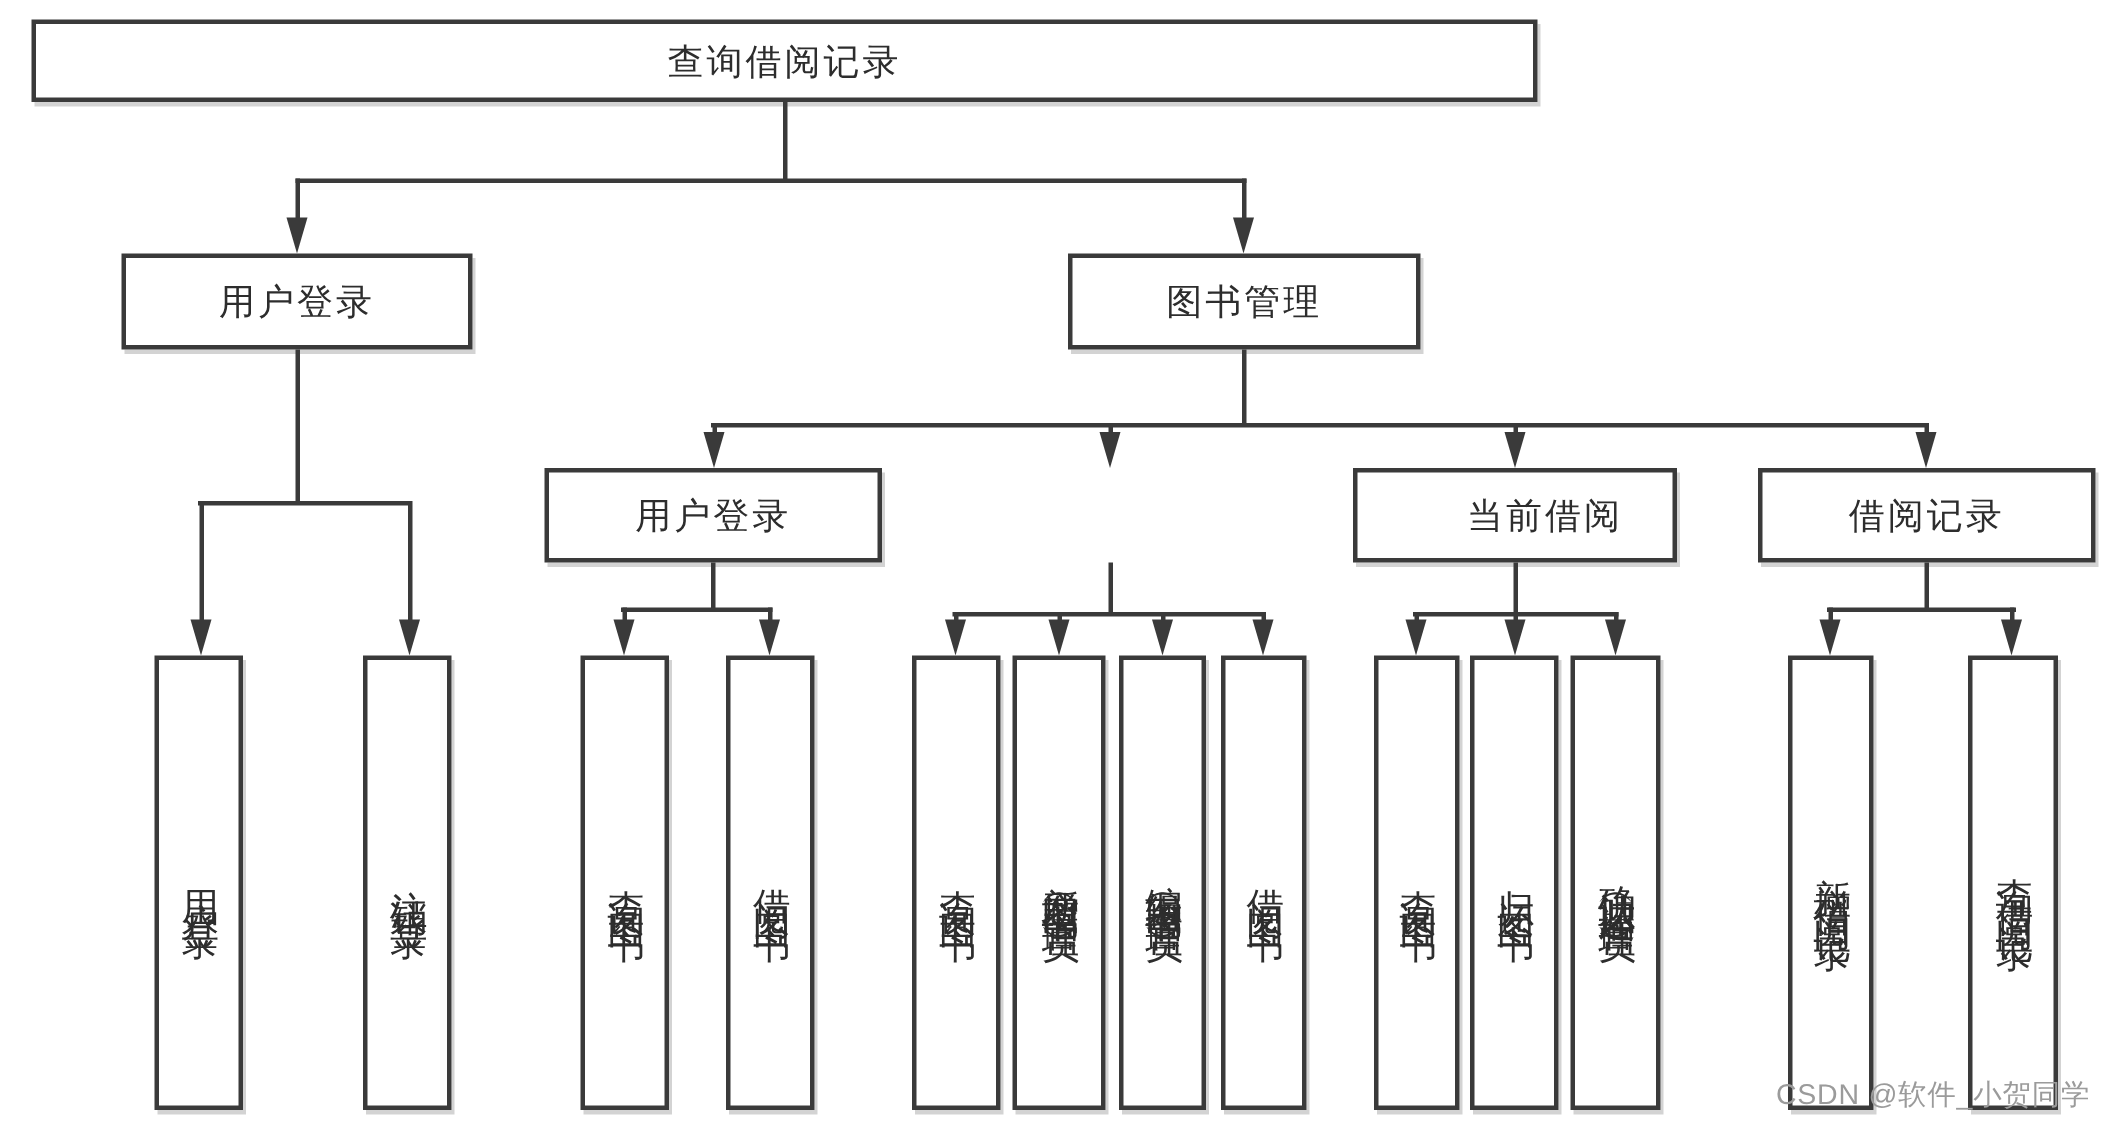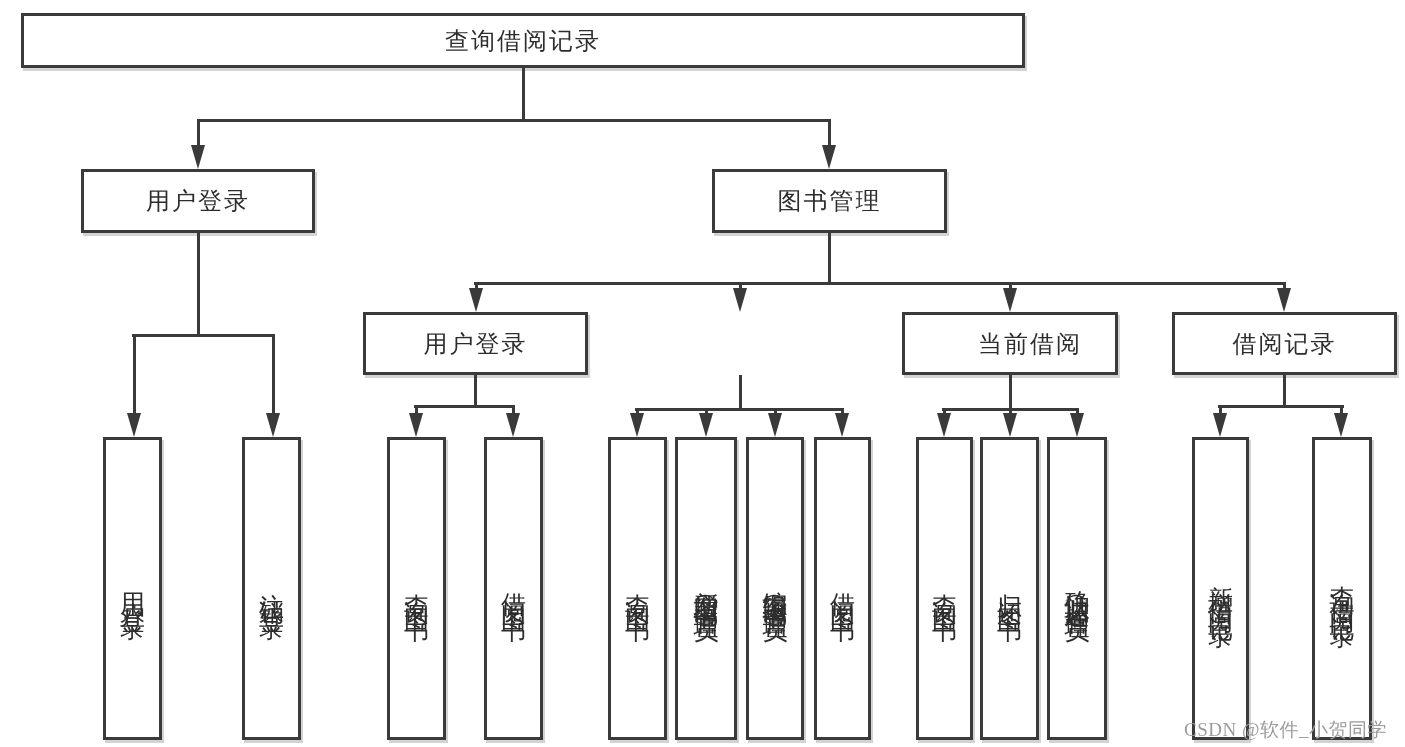--- a/index.html
+++ b/index.html
@@ -23,21 +23,21 @@
   .leaf .lbl.tight{letter-spacing:4px;}
   .v{position:absolute;width:3px;background:var(--line);}
   .h{position:absolute;height:3px;background:var(--line);}
   .ah{
     position:absolute;width:0;height:0;
     border-left:7px solid transparent;border-right:7px solid transparent;
     border-top:24px solid var(--line);
   }
   .watermark{
     position:absolute;left:1184px;top:717px;z-index:5;
-    font-size:19px;color:var(--watermark);letter-spacing:0.5px;white-space:nowrap;font-family:Liberation Serif, serif;
+    font-size:19px;color:var(--watermark);letter-spacing:0.5px;white-space:nowrap;
   }
 </style>
 </head>
 <body>
 
 <div class="canvas">
 
   <div class="b" style="left:21px;top:13px;width:1004px;height:55px;">
     <span class="lbl">查询借阅记录</span>
   </div>

